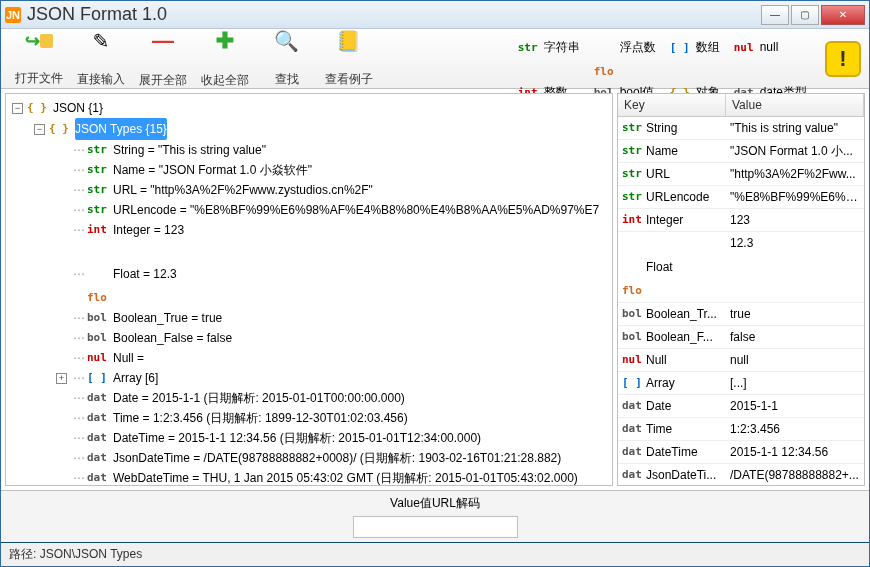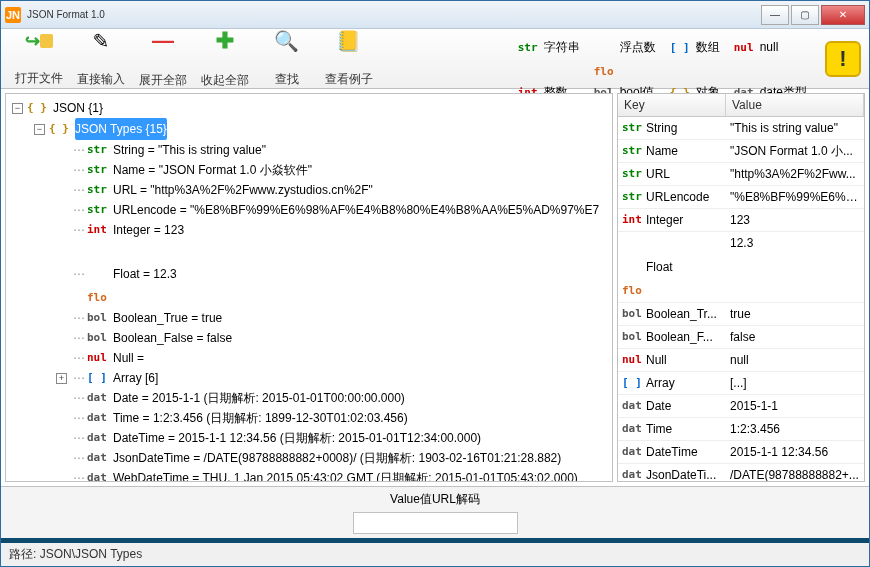--- a/index.html
+++ b/index.html
@@ -1,20 +1,20 @@
 <!DOCTYPE html>
 <html><head>
 <meta charset="utf-8">
 <style>
 * { margin: 0; padding: 0; box-sizing: border-box; font-family: "Microsoft YaHei", "SimSun", Arial, sans-serif; font-size: 12px; }
 body { background: #fff; }
 .window { width: 870px; height: 567px; border: 1px solid #2e6ba3; display: flex; flex-direction: column; background: #fff; }
 .titlebar { height: 28px; background: linear-gradient(#f0f4f9, #d8e6f2); display: flex; align-items: center; padding: 0 4px; border-bottom: 1px solid #b8c8d8; }
 .titlebar-icon { width: 16px; height: 16px; margin-right: 6px; background: #ff8c00; border-radius: 2px; display: flex; align-items: center; justify-content: center; font-size: 11px; color: #fff; font-weight: bold; }
-.titlebar-title { flex: 1; color: #333; font-size: 10px; }
+.titlebar-title { flex: 1; color: #333; font-size: 18px; }
 .win-buttons { display: flex; gap: 2px; }
 .win-btn { width: 28px; height: 20px; border: 1px solid #aaa; background: linear-gradient(#fff, #e0e8f0); display: flex; align-items: center; justify-content: center; cursor: pointer; font-size: 10px; color: #333; }
 .win-btn.close { background: linear-gradient(#e88, #c33); color: #fff; width: 44px; border-color: #a55; }
 .toolbar { height: 60px; background: linear-gradient(#fefefe, #f0f0f0); border-bottom: 1px solid #c0c0c0; display: flex; align-items: center; padding: 0 8px; gap: 2px; }
 .tb-btn { display: flex; flex-direction: column; align-items: center; justify-content: center; width: 60px; height: 52px; cursor: pointer; border-radius: 3px; }
 .tb-icon { width: 28px; height: 28px; display: flex; align-items: center; justify-content: center; font-size: 20px; }
 .tb-label { font-size: 12px; color: #333; margin-top: 18px; }
 .legend { margin-left: auto; display: grid; grid-template-columns: auto auto auto auto; gap: 6px 14px; align-items: center; padding-right: 8px; }
 .legend-item { display: flex; align-items: center; gap: 4px; }
 .t-str { color: #008000; font-weight: bold; }
@@ -41,21 +41,21 @@
 .grid-head .cell { padding: 4px 6px; border-right: 1px solid #d0d0d0; color: #333; }
 .grid-body { flex: 1; overflow: auto; }
 .grid-row { display: flex; border-bottom: 1px solid #eee; line-height: 20px; }
 .grid-row .cell { padding: 1px 4px; overflow: hidden; text-overflow: ellipsis; white-space: nowrap; }
 .cell.k { width: 108px; display: flex; gap: 2px; align-items: center; }
 .cell.v { flex: 1; }
 .hscroll { height: 18px; background: #f0f0f0; border-top: 1px solid #ddd; display: flex; align-items: center; }
 .hscroll .thumb { width: 200px; height: 14px; background: #d0d0d0; border: 1px solid #aaa; margin-left: 16px; border-radius: 2px; }
 .bottom { border-top: 1px solid #c0c0c0; padding: 4px 6px; display: flex; align-items: center; gap: 4px; background: #f4f4f4; flex-direction: column; }
 .bottom input { flex: 1; border: 1px solid #c0c0c0; padding: 3px 4px; background: #fff; }
-.status { border-top: 5px solid #0c4a6e; background: #f0f0f0; padding: 3px 8px; color: #333; }
+.status { border-top: 1px solid #0c4a6e; background: #f0f0f0; padding: 3px 8px; color: #333; }
 .type-tag { font-family: monospace; font-size: 11px; font-weight: bold; width: 22px; display: inline-block; }
 .folder-open { position: relative; width: 24px; height: 18px; background: #f4c542; border-radius: 2px; }
 .arrow-g { color: #3a3; font-size: 18px; font-weight: bold; }
 .pencil { font-size: 20px; }
 .minus { color: #d33; font-size: 22px; font-weight: bold; }
 .plus { color: #3a3; font-size: 22px; font-weight: bold; }
 .mag { font-size: 20px; }
 .book { font-size: 20px; }
 </style>
 </head>

